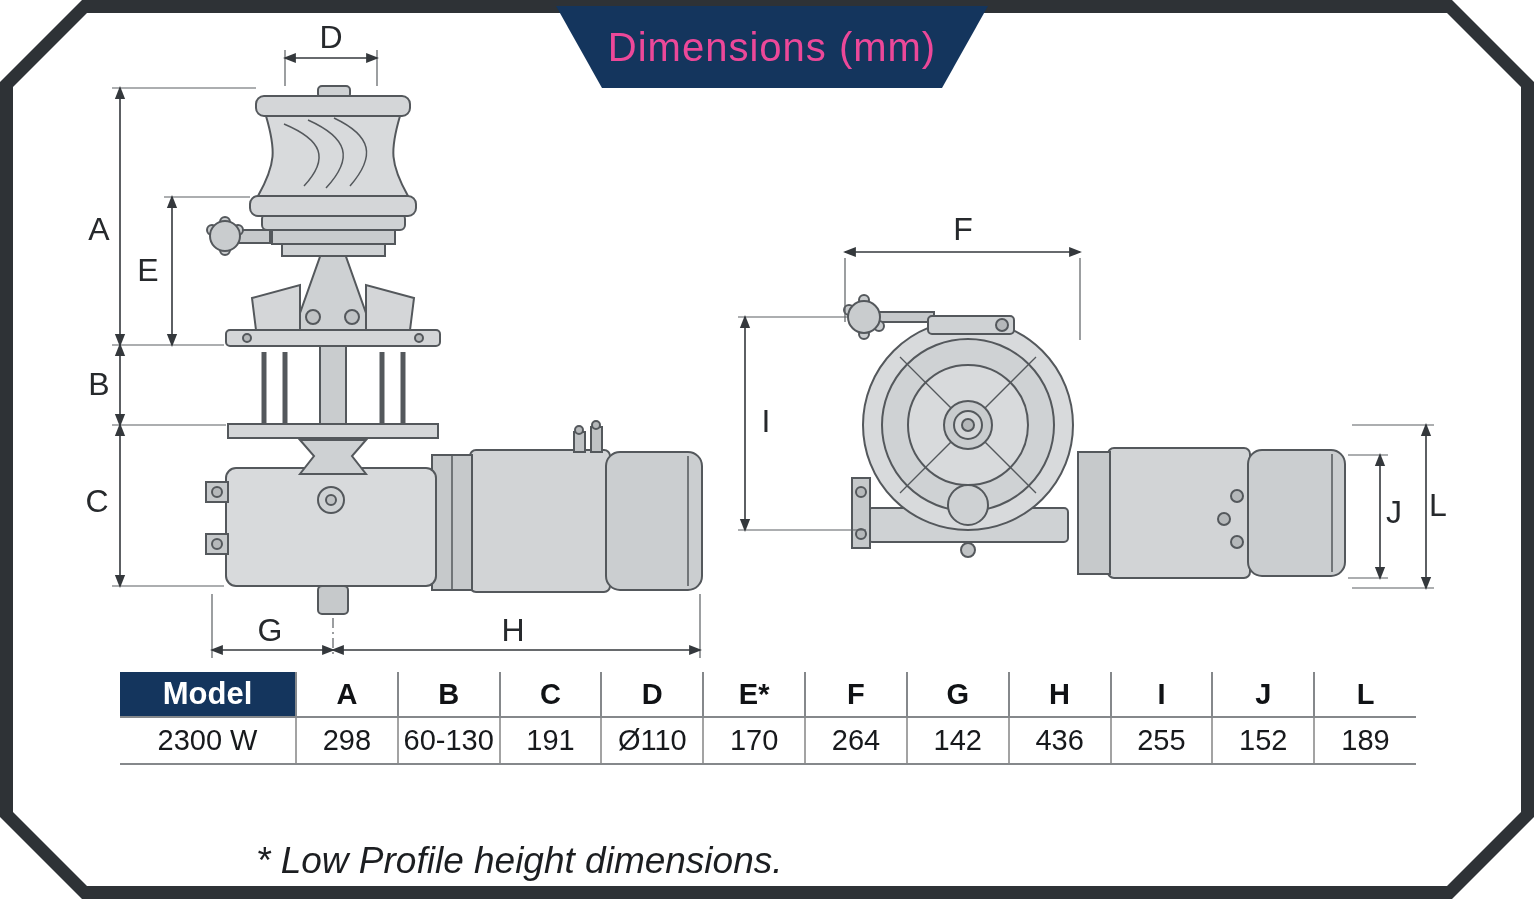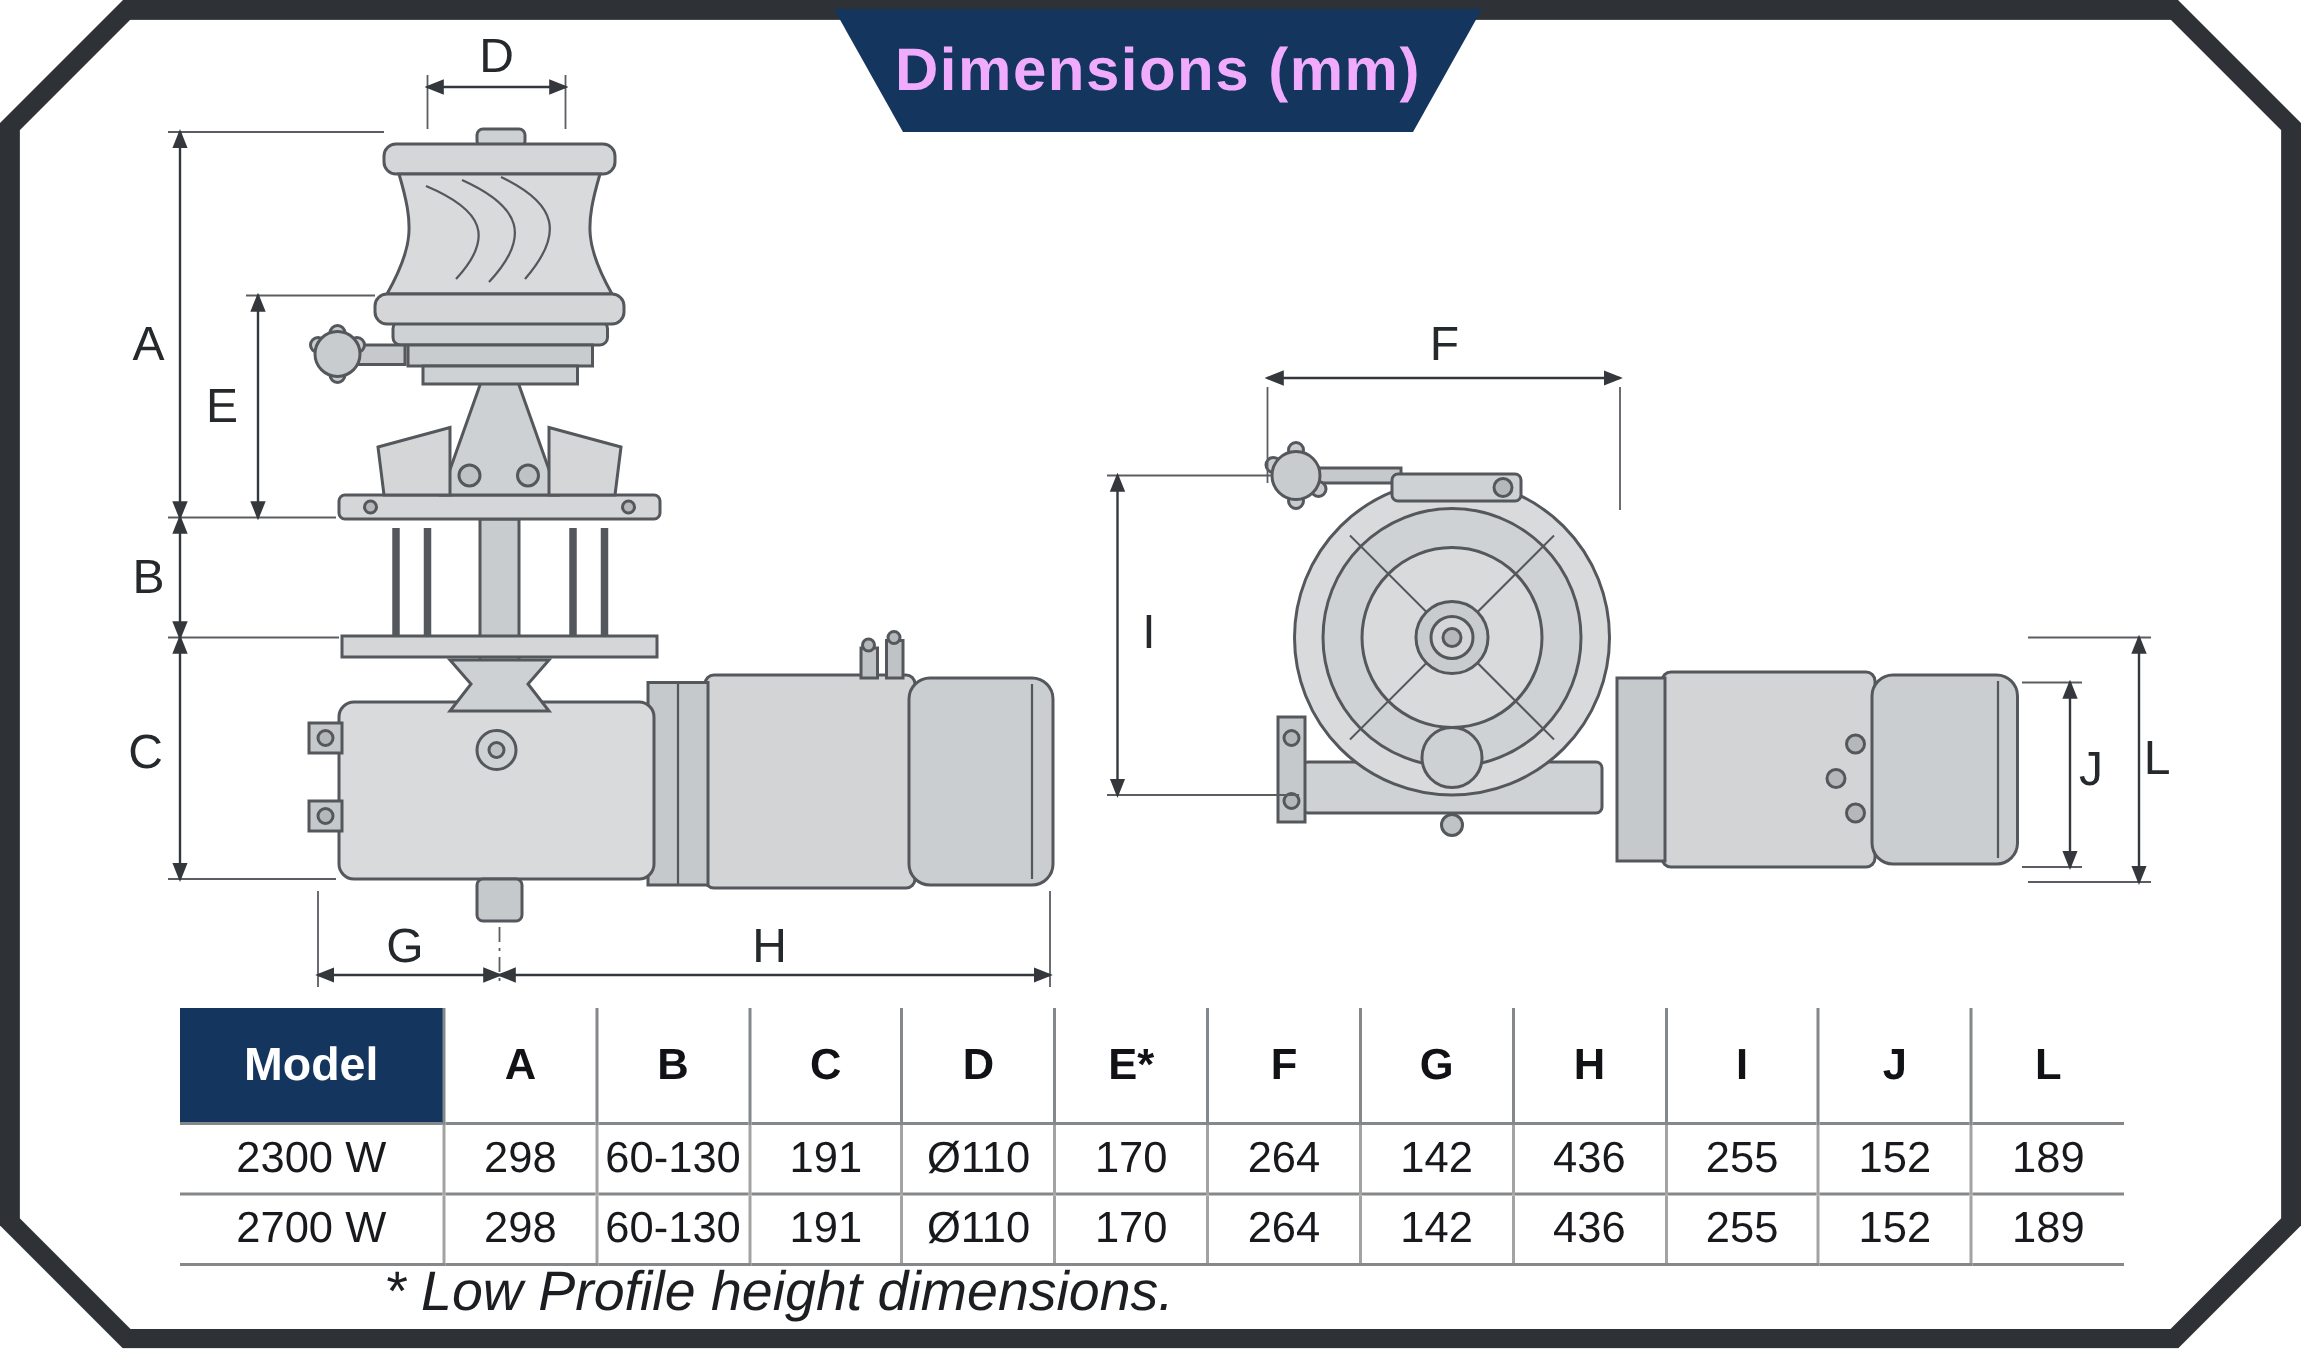--- a/index.html
+++ b/index.html
@@ -14,35 +14,35 @@
   .frame-inner { position:absolute; inset:13px; background:#ffffff;
     clip-path: polygon(74px 0, calc(100% - 74px) 0, 100% 74px,
                        100% calc(100% - 74px), calc(100% - 74px) 100%,
                        74px 100%, 0 calc(100% - 74px), 0 74px); }
 
   
   .banner { position:absolute; left:556px; top:6px; width:432px; height:82px;
     background:#14355d; z-index:30;
     clip-path: polygon(0 0, 100% 0, calc(100% - 46px) 100%, 46px 100%);
     display:flex; align-items:center; justify-content:center; }
-  .banner-title { color:#f0abfc; font-size:40px; font-weight:bold; letter-spacing:1px; }
+  .banner-title { color:#ec4899; font-size:40px; font-weight:normal; letter-spacing:1px; }
 
   
   svg.drawing { position:absolute; left:0; top:0; z-index:10; }
   svg.drawing text { font-family:"Liberation Sans", sans-serif;
     font-size:32px; fill:#26292c; }
 
   
   table.dim-table { position:absolute; left:120px; top:672px; width:1296px;
     border-collapse:collapse; table-layout:fixed; z-index:20;
     font-family:"Liberation Sans", sans-serif; }
   .dim-table col.model-col { width:176px; }
   .dim-table th, .dim-table td { text-align:center; }
   .dim-table thead th { font-size:29px; font-weight:bold; color:#101215;
-    padding:20px 0; border-left:2px solid #85888b; background:#ffffff; }
+    padding:4px 0; border-left:2px solid #85888b; background:#ffffff; }
   .dim-table thead th:first-child { background:#14355d; color:#ffffff;
     font-size:31px; border-left:none; }
   .dim-table tbody td { font-size:29px; color:#17191c; padding:6px 0;
     border-left:2px solid #a3a3a3; border-top:2px solid #85888b; }
   .dim-table tbody td:first-child { border-left:none; font-weight:normal; }
   .dim-table tbody tr:last-child td { border-bottom:2px solid #85888b; }
 
   
   .footnote { position:absolute; left:256px; top:840px; z-index:20;
     font-size:37px; font-style:italic; color:#1c1e21; }
@@ -253,30 +253,16 @@
       <td>191</td>
       <td>Ø110</td>
       <td>170</td>
       <td>264</td>
       <td>142</td>
       <td>436</td>
       <td>255</td>
       <td>152</td>
       <td>189</td>
     </tr>
-    <tr>
-      <td>2700 W</td>
-      <td>298</td>
-      <td>60-130</td>
-      <td>191</td>
-      <td>Ø110</td>
-      <td>170</td>
-      <td>264</td>
-      <td>142</td>
-      <td>436</td>
-      <td>255</td>
-      <td>152</td>
-      <td>189</td>
-    </tr>
   </tbody>
 </table>
 
 <div class="footnote">* Low Profile height dimensions.</div>
 
 </body></html>

